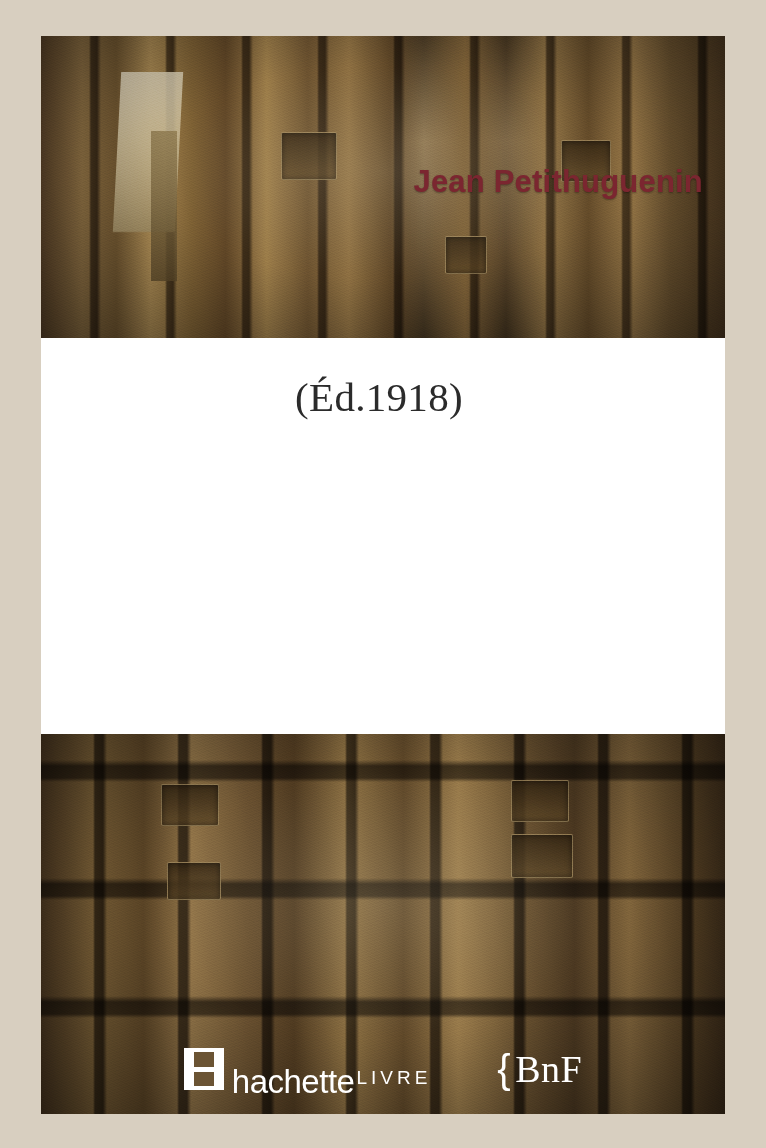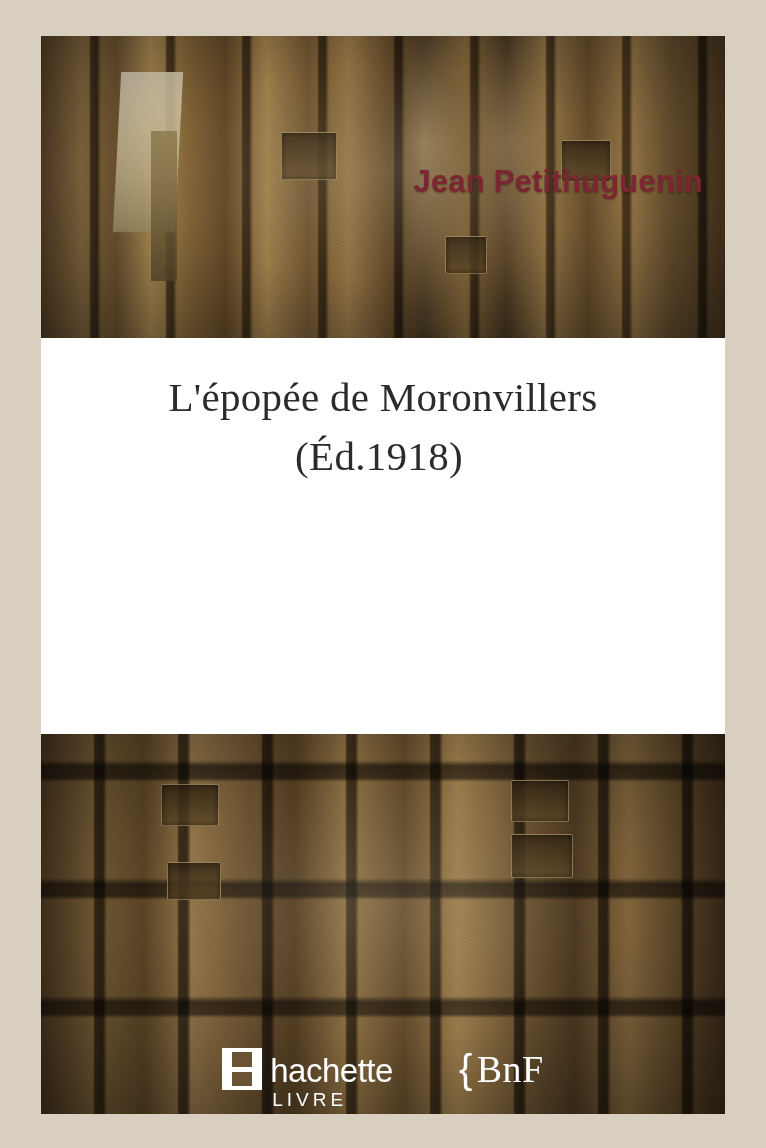--- a/index.html
+++ b/index.html
@@ -244,21 +244,21 @@
     top: 4px;
     bottom: 4px;
     width: 10px;
     background: #6b5434;
   }
   .hachette .mark .h-cut-l { left: 10px; }
   .hachette .mark .h-cut-r { right: 10px; }
 
   .hachette .words {
     display: flex;
-    flex-direction: column;
+    flex-direction: row;
     line-height: 1;
     margin-top: 24px;
   }
   .hachette .w1 {
     color: #ffffff;
     font-family: "Liberation Sans", sans-serif;
     font-size: 33px;
     font-weight: normal;
     letter-spacing: -0.5px;
   }
@@ -300,21 +300,20 @@
       <div class="label-plate" style="left:520px; top:104px; width:48px; height:40px;"></div>
       <div class="label-plate" style="left:404px; top:200px; width:40px; height:36px;"></div>
       <div class="vignette"></div>
       <div class="grain"></div>
 
       <div class="author">Jean Petithuguenin</div>
     </div>
 
     <div class="middle">
       <div class="title">
-        <span>L'épopée de Moronvillers</span>
         <span class="line2">(Éd.1918)</span>
       </div>
     </div>
 
     <div class="band band-bottom">
       <div class="photo"></div>
       <div class="label-plate" style="left:120px; top:50px; width:56px; height:40px;"></div>
       <div class="label-plate" style="left:470px; top:46px; width:56px; height:40px;"></div>
       <div class="label-plate" style="left:470px; top:100px; width:60px; height:42px;"></div>
       <div class="label-plate" style="left:126px; top:128px; width:52px; height:36px;"></div>

